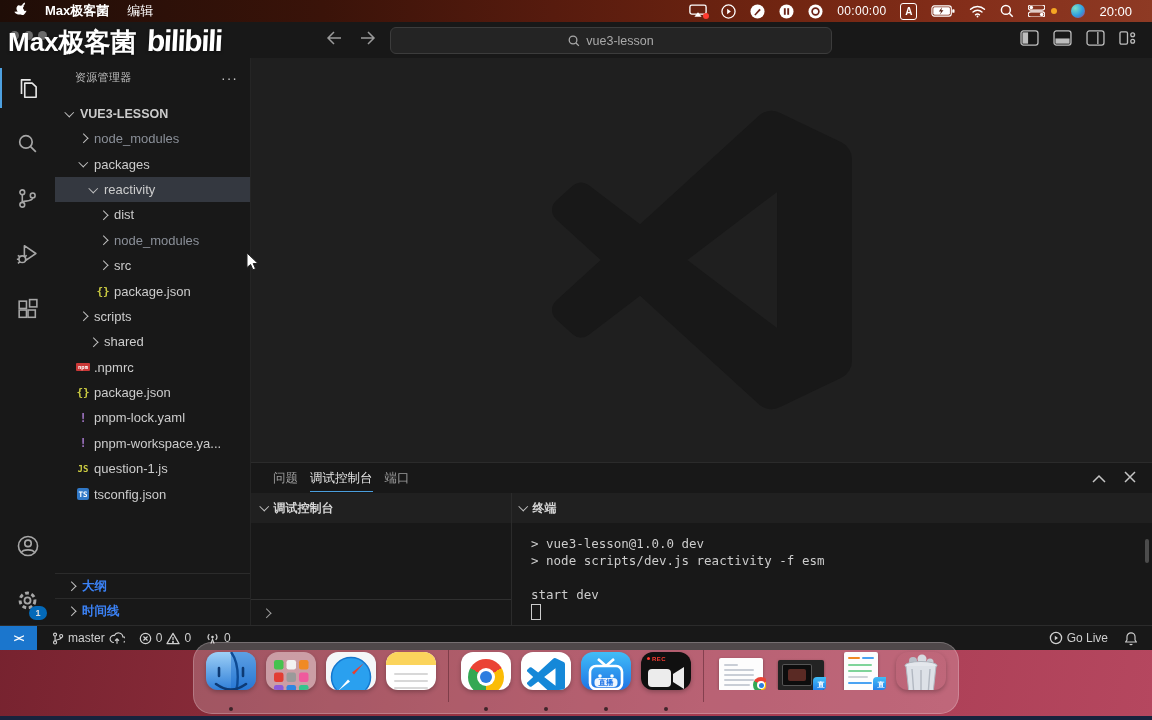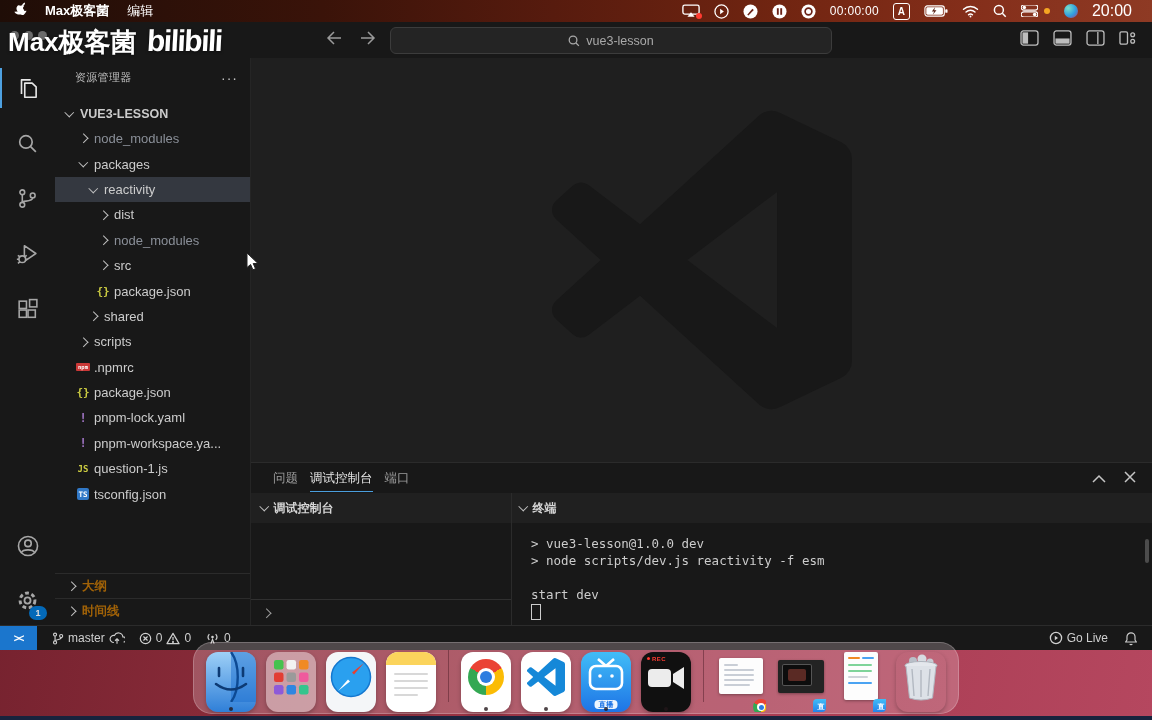--- a/index.html
+++ b/index.html
@@ -16,21 +16,21 @@
   .mb-app{font-weight:700}
   .mb-right{margin-left:auto;display:flex;align-items:center;gap:14px;padding-right:20px;font-size:12px}
   .mb-right svg{display:block}
   .mb-timer{font-size:12px;letter-spacing:.3px}
   .ime-box{width:15px;height:15px;border:1.4px solid #fff;border-radius:3px;display:flex;align-items:center;justify-content:center;font-size:10px;font-weight:700}
   .mirror-wrap{position:relative}
   .mirror-dot{position:absolute;right:-2px;bottom:-1px;width:6px;height:6px;border-radius:50%;background:#ff3b30}
   .cc-dot{width:6px;height:6px;border-radius:50%;background:#f5a623;margin-left:-8px}
   .siri-ball{width:14px;height:14px;border-radius:50%;
     background:radial-gradient(circle at 30% 30%,#7be0c8,#2f9de0 55%,#b03a7e 100%)}
-  .mb-clock{font-size:16px}
+  .mb-clock{font-size:13px}
   
   .vswindow{position:absolute;top:22px;left:0;width:1152px;height:628px;background:#181818;z-index:10}
   .titlebar{position:relative;height:36px;background:#181818;border-bottom:1px solid #2b2b2b}
   .tl-dot{position:absolute;top:9px;width:9px;height:9px;border-radius:50%;background:#6b6b6b}
   .nav-arrows{position:absolute;left:326px;top:0;height:36px;display:flex;align-items:center;gap:18px;color:#9a9a9a}
   .searchbox{position:absolute;left:390px;top:5px;width:440px;height:25px;background:#242424;border:1px solid #3c3c3c;
     border-radius:6px;display:flex;align-items:center;justify-content:center;gap:6px;color:#a9a9a9;font-size:12.5px}
   .layout-btns{position:absolute;right:16px;top:0;height:36px;display:flex;align-items:center;gap:14px}
   
   .mainarea{position:absolute;top:36px;left:0;right:0;bottom:24px;display:flex}
@@ -53,21 +53,21 @@
   .chev.r{transform:rotate(-45deg)}
   .chev.d{transform:rotate(45deg);margin-top:-3px}
   .fi{font-weight:700;font-family:"DejaVu Sans Mono",monospace}
   .fi.json{color:#cbcb41;font-size:11px}
   .fi.js{color:#cbcb41;font-size:9px}
   .fi.yaml{color:#a074c4;font-size:12px}
   .fi.git{width:9px;height:9px;border:1.4px solid #8a8a8a;transform:rotate(45deg);border-radius:2px}
   .fi.npm{background:#cb3837;color:#fff;font-size:5.5px;padding:1px 2px;border-radius:1px;line-height:6px}
   .fi.ts{background:#3178c6;color:#fff;font-size:7.5px;width:12px;height:12px;border-radius:2px;display:flex;align-items:center;justify-content:center}
   .sb-bottomrow{position:absolute;left:0;right:0;height:25px;display:flex;align-items:center;padding-left:8px;
-    font-size:12.5px;font-weight:700;border-top:1px solid #2b2b2b;color:#a16207}
+    font-size:12.5px;font-weight:700;border-top:1px solid #2b2b2b;color:#3b82f6}
   .sb-outline{bottom:27px}.sb-timeline{bottom:2px}
   
   .rightcol{flex:1;display:flex;flex-direction:column;min-width:0}
   .editor{height:404px;background:#1f1f1f;position:relative;overflow:hidden}
   .editor svg.vslogo{position:absolute;left:50%;top:50%;transform:translate(-50%,-50%)}
   .panel{flex:1;background:#181818;border-top:1px solid #2b2b2b;position:relative}
   .panel-tabs{height:30px;display:flex;align-items:stretch;gap:12px;padding-left:22px;font-size:12.5px;color:#9d9d9d}
   .ptab{display:flex;align-items:center;position:relative;cursor:default}
   .ptab.active{color:#e7e7e7}
   .ptab.active::after{content:'';position:absolute;left:0;right:0;bottom:1px;height:1.5px;background:#4a9edd}
@@ -98,21 +98,21 @@
   .wm-brand{font-size:30px;font-weight:800;letter-spacing:-1.5px;transform:skewX(-3deg)}
   .cursor{position:absolute;left:246px;top:252px;z-index:80;pointer-events:none}
   
   .desktop-edge{position:absolute;left:0;bottom:0;width:100%;height:4px;background:#18233d;z-index:5}
   .dock{position:absolute;left:50%;bottom:6px;transform:translateX(-50%);z-index:40;
     display:flex;align-items:flex-end;gap:10px;padding:7px 12px 11px;border-radius:19px;
     background:rgba(240,214,220,.26);border:1px solid rgba(255,255,255,.22)}
   .dock-item{position:relative;width:50px;height:50px;flex:none}
   .dock-item.running::after{content:'';position:absolute;left:50%;bottom:-9px;transform:translateX(-50%);
     width:4px;height:4px;border-radius:50%;background:rgba(35,22,26,.8)}
-  .di{width:50px;height:60px;border-radius:12px;overflow:hidden;position:relative;box-shadow:0 2px 4px rgba(0,0,0,.25)}
+  .di{width:50px;height:38px;border-radius:12px;overflow:hidden;position:relative;box-shadow:0 2px 4px rgba(0,0,0,.25)}
   .dock-divider{width:1px;height:52px;background:rgba(70,25,35,.45);margin:0 2px;align-self:center}
   .di.finder{background:linear-gradient(180deg,#9ed0f7,#2f7fd8)}
   .di.launchpad{background:rgba(255,255,255,.42)}
   .di.safari{background:#f4f6f8}
   .di.notes{background:#ffffff}
   .di.chrome{background:#ffffff}
   .di.vscode{background:#ffffff}
   .di.bilibili-live{background:linear-gradient(180deg,#41bdf7,#1e74e6)}
   .di.screen-recorder{background:#101010}
   .di.thumb{background:transparent;box-shadow:none;border-radius:4px}
@@ -362,31 +362,31 @@
               <span class="chev r"></span>
             </span>
             <span class="lbl">src</span>
           </div>
           <div class="trow" style="padding-left: 40px;">
             <span class="tw">
               <span class="fi json">{}</span>
             </span>
             <span class="lbl">package.json</span>
           </div>
+          <div class="trow" style="padding-left: 20px;">
+            <span class="tw">
+              <span class="chev r"></span>
+            </span>
+            <span class="lbl">scripts</span>
+          </div>
           <div class="trow" style="padding-left: 30px;">
             <span class="tw">
               <span class="chev r"></span>
             </span>
             <span class="lbl">shared</span>
-          </div>
-          <div class="trow" style="padding-left: 20px;">
-            <span class="tw">
-              <span class="chev r"></span>
-            </span>
-            <span class="lbl">scripts</span>
           </div>
           <div class="trow" style="padding-left: 20px;">
             <span class="tw">
               <span class="fi npm">npm</span>
             </span>
             <span class="lbl">.npmrc</span>
           </div>
           <div class="trow" style="padding-left: 20px;">
             <span class="tw">
               <span class="fi json">{}</span>

